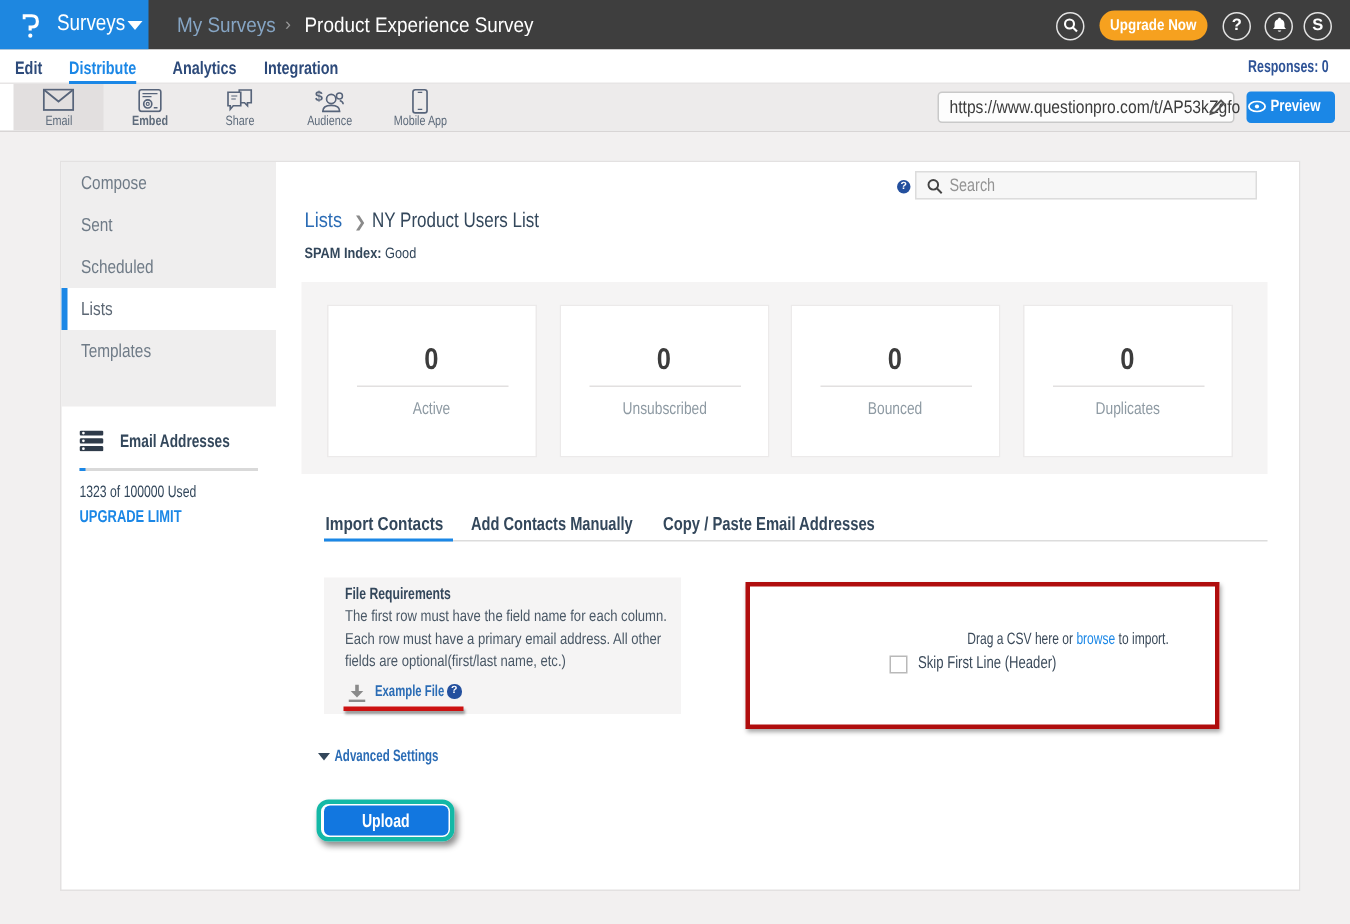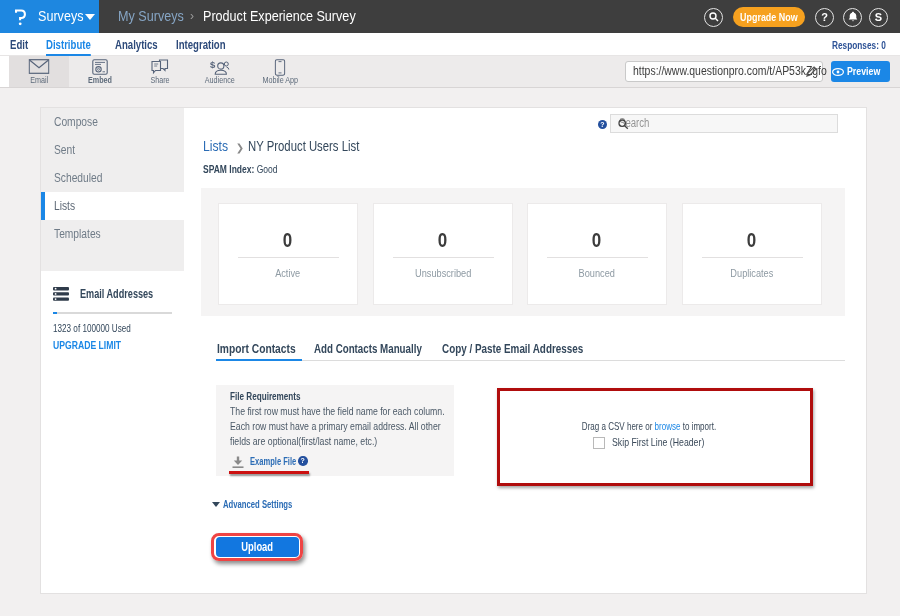--- a/index.html
+++ b/index.html
@@ -49,21 +49,21 @@
 .sitem .t { display:inline-block; transform:scaleX(0.82); transform-origin:0 50%; }
 .sitem.on { background:#fff; border-left:4px solid #1b87e6; padding-left:9px; color:#5c6774; }
 #emailadr { position:absolute; left:39px; top:179px; font-size:12px; font-weight:bold; color:#33475b; transform:scaleX(0.76); transform-origin:0 0; }
 #pbar { position:absolute; left:12px; top:204px; width:119px; height:2px; background:#d9d9d9; }
 #pbar i { position:absolute; left:0; top:0; width:4px; height:2px; background:#1b87e6; }
 #used { position:absolute; left:12px; top:214px; font-size:11px; color:#33475b; transform:scaleX(0.74); transform-origin:0 0; }
 #upglim { position:absolute; left:12px; top:231px; font-size:11.5px; color:#1b87e6; font-weight:bold; transform:scaleX(0.75); transform-origin:0 0; }
 
 
 #qhelp { position:absolute; left:557px; top:12px; width:9px; height:9px; background:#24509e; border-radius:50%; color:#fff; font-size:7px; font-weight:bold; text-align:center; line-height:9px; }
-#searchbox { position:absolute; left:569px; top:6px; width:228px; height:19px; background:#f7f7f7; border:1px solid #dcdcdc; font-size:12px; color:#949494; line-height:17px; padding-left:8px; }
+#searchbox { position:absolute; left:569px; top:6px; width:228px; height:19px; background:#f7f7f7; border:1px solid #dcdcdc; font-size:12px; color:#949494; line-height:17px; padding-left:22px; }
 #searchbox .t { display:inline-block; transform:scaleX(0.8); transform-origin:0 50%; }
 #bcrumb { position:absolute; left:162px; top:30px; font-size:14px; color:#33475b; }
 #bcrumb .b1 { color:#2b6cb5; display:inline-block; transform:scaleX(0.87); transform-origin:0 50%; }
 #bcrumb .gt { color:#8a8a8a; font-size:10px; padding:0 4px; }
 #bcrumb .b2 { display:inline-block; transform:scaleX(0.81); transform-origin:0 50%; }
 #spam { position:absolute; left:162px; top:56px; font-size:10px; color:#33475b; transform:scaleX(0.85); transform-origin:0 0; }
 
 #stats { position:absolute; left:160px; top:80px; width:644px; height:128px; background:#f5f4f4; }
 .scard { position:absolute; top:15px; width:140px; height:102px; background:#fff; border:1px solid #eceaea; text-align:center; }
 .scard .n { position:absolute; top:25px; left:0; width:100%; font-size:20px; font-weight:bold; color:#3c3c3c; }
@@ -78,32 +78,32 @@
 
 #filereq { position:absolute; left:175px; top:277px; width:238px; height:91px; background:#f5f4f4; }
 #filereq .h { position:absolute; left:14px; top:4.5px; font-size:11px; font-weight:bold; color:#33475b; transform:scaleX(0.74); transform-origin:0 0; }
 #filereq .b { position:absolute; left:14px; top:19px; font-size:10.5px; color:#4a5866; line-height:15.2px; transform:scaleX(0.83); transform-origin:0 0; white-space:nowrap; }
 #exfile { position:absolute; left:16px; top:71px; width:200px; }
 #exfile .t { position:absolute; left:18px; top:-1px; font-size:10.5px; font-weight:bold; color:#2b6cb5; white-space:nowrap; transform:scaleX(0.72); transform-origin:0 0; }
 #exq { position:absolute; left:66px; top:0px; width:9.5px; height:9.5px; background:#24509e; border-radius:50%; color:#fff; font-size:7px; font-weight:bold; text-align:center; line-height:9.5px; }
 #redline { position:absolute; left:188px; top:362.5px; width:80px; height:3.5px; background:#cc1111; box-shadow:1px 2px 2px rgba(0,0,0,0.4); }
 
 #dropbox { position:absolute; left:456px; top:280px; width:316px; height:98px; border:3px solid #b00d0d; box-shadow:1px 2px 3px rgba(0,0,0,0.35); }
-#dragtxt { position:absolute; left:-6px; top:29px; width:100%; text-align:center; font-size:11px; color:#3b4a5a; }
+#dragtxt { position:absolute; left:-6px; top:29px; width:100%; text-align:right; font-size:11px; color:#3b4a5a; }
 #dragtxt .cc { transform:scaleX(0.73); }
 #dragtxt .br { color:#1b87e6; }
 #skipline { position:absolute; left:93px; top:45px; font-size:11.5px; color:#3b4a5a; }
 #skipline .cb { position:absolute; left:0px; top:1px; width:12px; height:12px; border:1px solid #b9b9b9; background:#fff; }
 #skipline .t { position:absolute; left:19px; top:0; transform:scaleX(0.76); transform-origin:0 0; white-space:nowrap; }
 
 #advs { position:absolute; left:171px; top:390px; font-size:11px; font-weight:bold; color:#2b6cb5; }
 #advs .tri { position:absolute; left:0; top:4px; width:0; height:0; border-left:4px solid transparent; border-right:4px solid transparent; border-top:5px solid #33475b; }
 #advs .t { position:absolute; left:11px; top:0; transform:scaleX(0.7); transform-origin:0 0; white-space:nowrap; }
 
-#upwrap { position:absolute; left:170px; top:425px; width:92px; height:28px; border:3px solid #ef4444; border-radius:8px; box-shadow:2px 3px 4px rgba(0,0,0,0.45);text-decoration:underline; }
+#upwrap { position:absolute; left:170px; top:425px; width:92px; height:28px; border:3px solid #14b8a6; border-radius:8px; box-shadow:2px 3px 4px rgba(0,0,0,0.45);text-decoration:underline; }
 #upbtn { position:absolute; left:1.5px; top:1px; width:83px; height:20px; background:#1277e0; border-radius:4px; color:#fff; font-size:12.5px; font-weight:bold; text-align:center; line-height:20px; }
 #upbtn span { display:inline-block; transform:scaleX(0.75); }
 </style>
 </head>
 <body>
 
 <div id="topbar">
   <div id="logoblk">
     <svg width="11" height="17" viewBox="0 0 11 17">
       <path d="M1 3.8 V1.5 H6.2 Q9.9 1.5 9.9 5.3 Q9.9 9 6.2 9 H5.1 V11.3" fill="none" stroke="#fff" stroke-width="2.1"></path>

